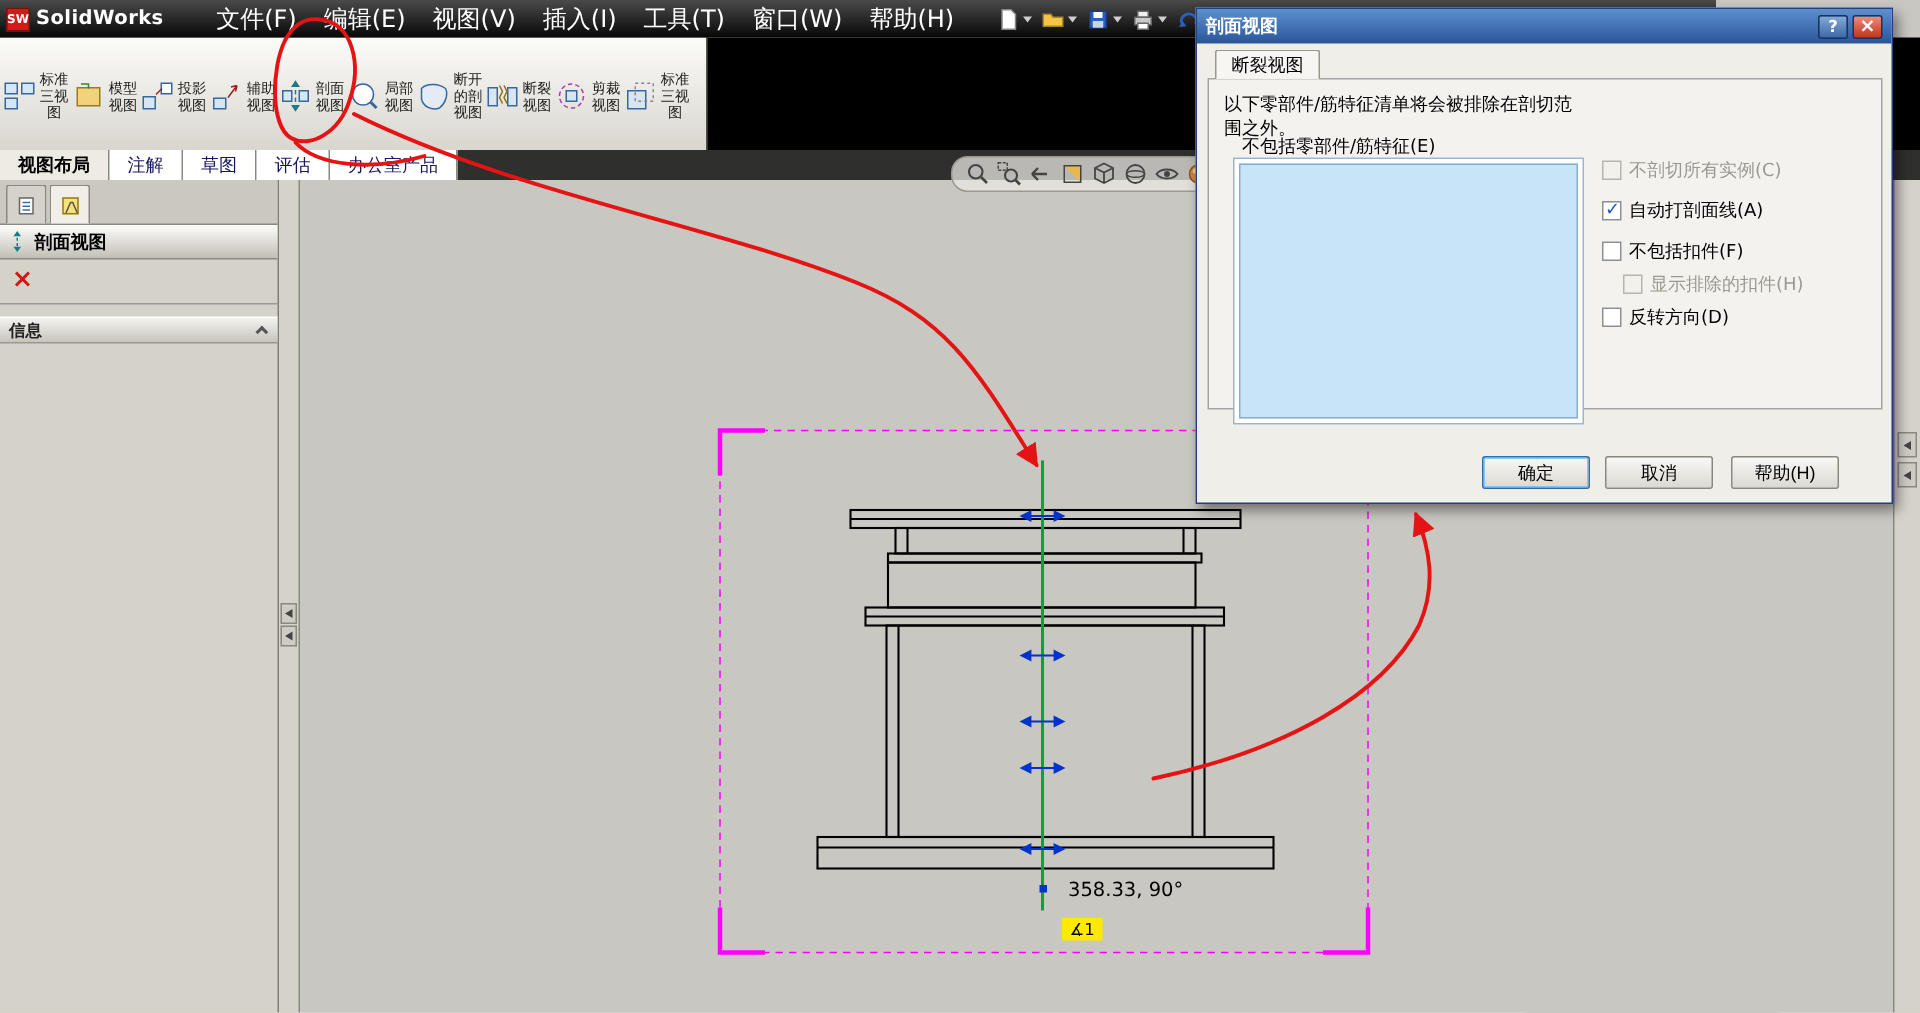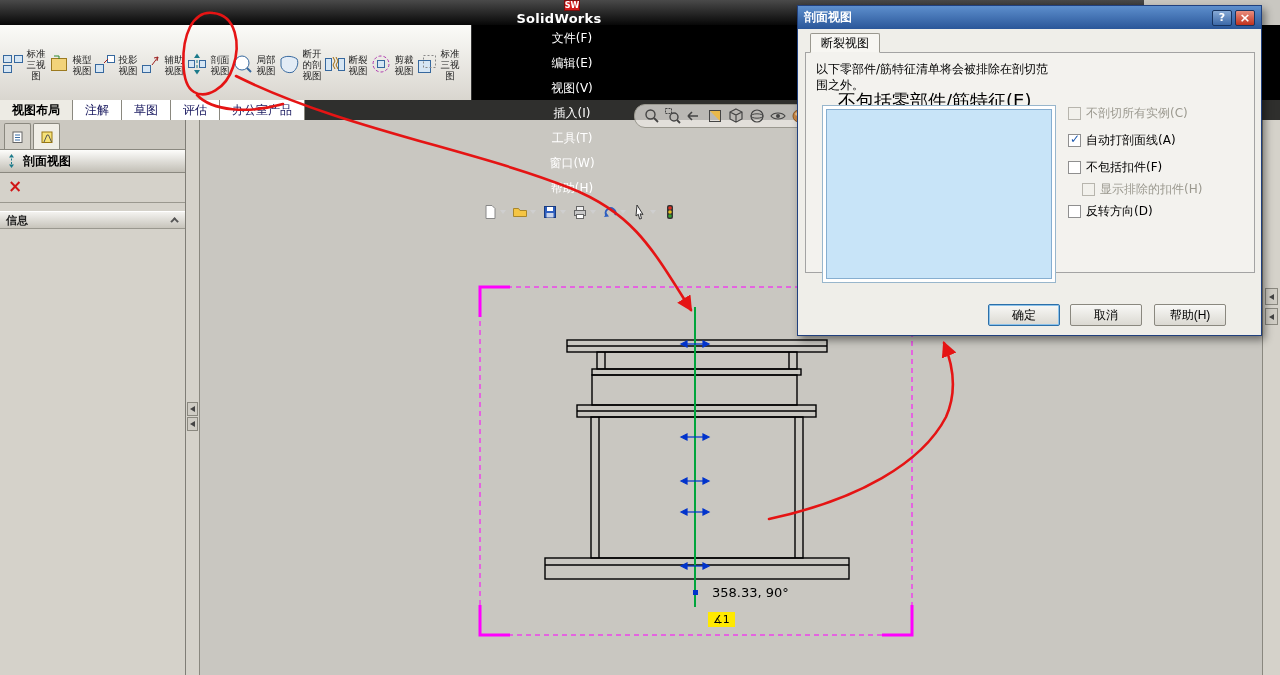--- a/index.html
+++ b/index.html
@@ -1,25 +1,25 @@
 <!DOCTYPE html>
 <html><head>
 <meta charset="utf-8">
 <style>
   * { margin:0; padding:0; box-sizing:border-box; }
   body { font-family:"DejaVu Sans","Liberation Sans",sans-serif; }
   #app { position:relative; width:1280px; height:675px; background:#C9C7C1; overflow:hidden; }
 
   
   .titlebar { position:absolute; left:0; top:0; width:1144px; height:25px; z-index:4;
-    background:linear-gradient(#4a4a4a,#070707); display:flex; align-items:center; color:#fff;flex-direction:column; }
+    background:linear-gradient(#4a4a4a,#070707); display:flex; align-items:center; color:#fff; }
   .sw-logo { width:16px; height:16px; background:#D11A1A; color:#fff; font-size:8px; font-weight:bold;
     display:flex; align-items:center; justify-content:center; margin:0 4px; border:1px solid #7a0e0e; }
   .sw-name { font-size:13px; font-weight:bold; margin-right:26px; letter-spacing:.3px; }
-  .menu-item { font-size:12px; padding:0 9px; height:25px; line-height:25px; cursor:default; }
+  .menu-item { font-size:16px; padding:0 9px; height:25px; line-height:25px; cursor:default; }
   .qat { display:flex; align-items:center; margin-left:16px; }
   .qat-btn { display:flex; align-items:center; height:21px; padding:0 3px; }
   .chev { width:0; height:0; border-left:3px solid transparent; border-right:3px solid transparent;
     border-top:4px solid #cfcfcf; margin-left:2px; }
 
   
   .cmdbar { position:absolute; left:0; top:25px; width:1280px; height:75px; background:#000; z-index:2; }
   .cmdbar-inner { position:absolute; left:0; top:0; width:472px; height:75px;
     background:linear-gradient(#FBFBF8,#D9D6CF); display:flex; padding:3px 2px 0 2px; border-right:1px solid #333; }
   .cmd-btn { width:46px; height:70px; display:flex; flex-direction:row; align-items:center; text-align:center;
@@ -91,21 +91,21 @@
   .dlg-help { background:linear-gradient(#86a9d6,#3c69a8); }
   .dlg-help::before { content:"?"; }
   .dlg-close { background:linear-gradient(#ea8e7e,#c0321e); }
   .dlg-close::before { content:"×"; font-size:13px; }
   .dlg-tab { position:absolute; left:12px; top:27px; width:70px; height:20px; background:#F7F6F2;
     border:1px solid #9a988f; border-bottom:1px solid #F3F2EE; font-size:12px; display:flex; align-items:center;
     justify-content:center; border-radius:2px 2px 0 0; z-index:1; }
   .dlg-page { position:absolute; left:7px; top:46px; width:450px; height:221px; background:#F3F2EE;
     border:1px solid #a3a3a3; }
   .dlg-desc { position:absolute; left:10px; font-size:12px; color:#000; }
-  .list-label { position:absolute; left:32px; top:36px; font-size:18px; color:#000; }
+  .list-label { position:absolute; left:22px; top:36px; font-size:12px; color:#000; }
   .excl-list { position:absolute; left:16px; top:52px; width:234px; height:178px; background:#fff;
     border:1px solid #98B6CC; padding:3px; }
   .excl-list-inner { width:100%; height:100%; background:#C8E4F8; border:1px solid #86AED0; }
   .cb-row { position:absolute; left:262px; display:flex; align-items:center; gap:5px; font-size:12px; color:#000;justify-content:flex-end; }
   .cb-row.disabled { color:#9b998f; }
   .cb-box { width:13px; height:13px; background:#fff; border:1px solid #8F8F8F; position:relative; flex:none; }
   .cb-row.disabled .cb-box { background:#F2F1EC; border-color:#B7B5AD; }
   .cb-box.checked::before { content:"✓"; position:absolute; left:1px; top:-3px; font-size:12px;
     font-weight:bold; color:#1E5AAE; }
   .dlg-footer-btn { position:absolute; top:298px; width:72px; height:22px; font-size:12px;

